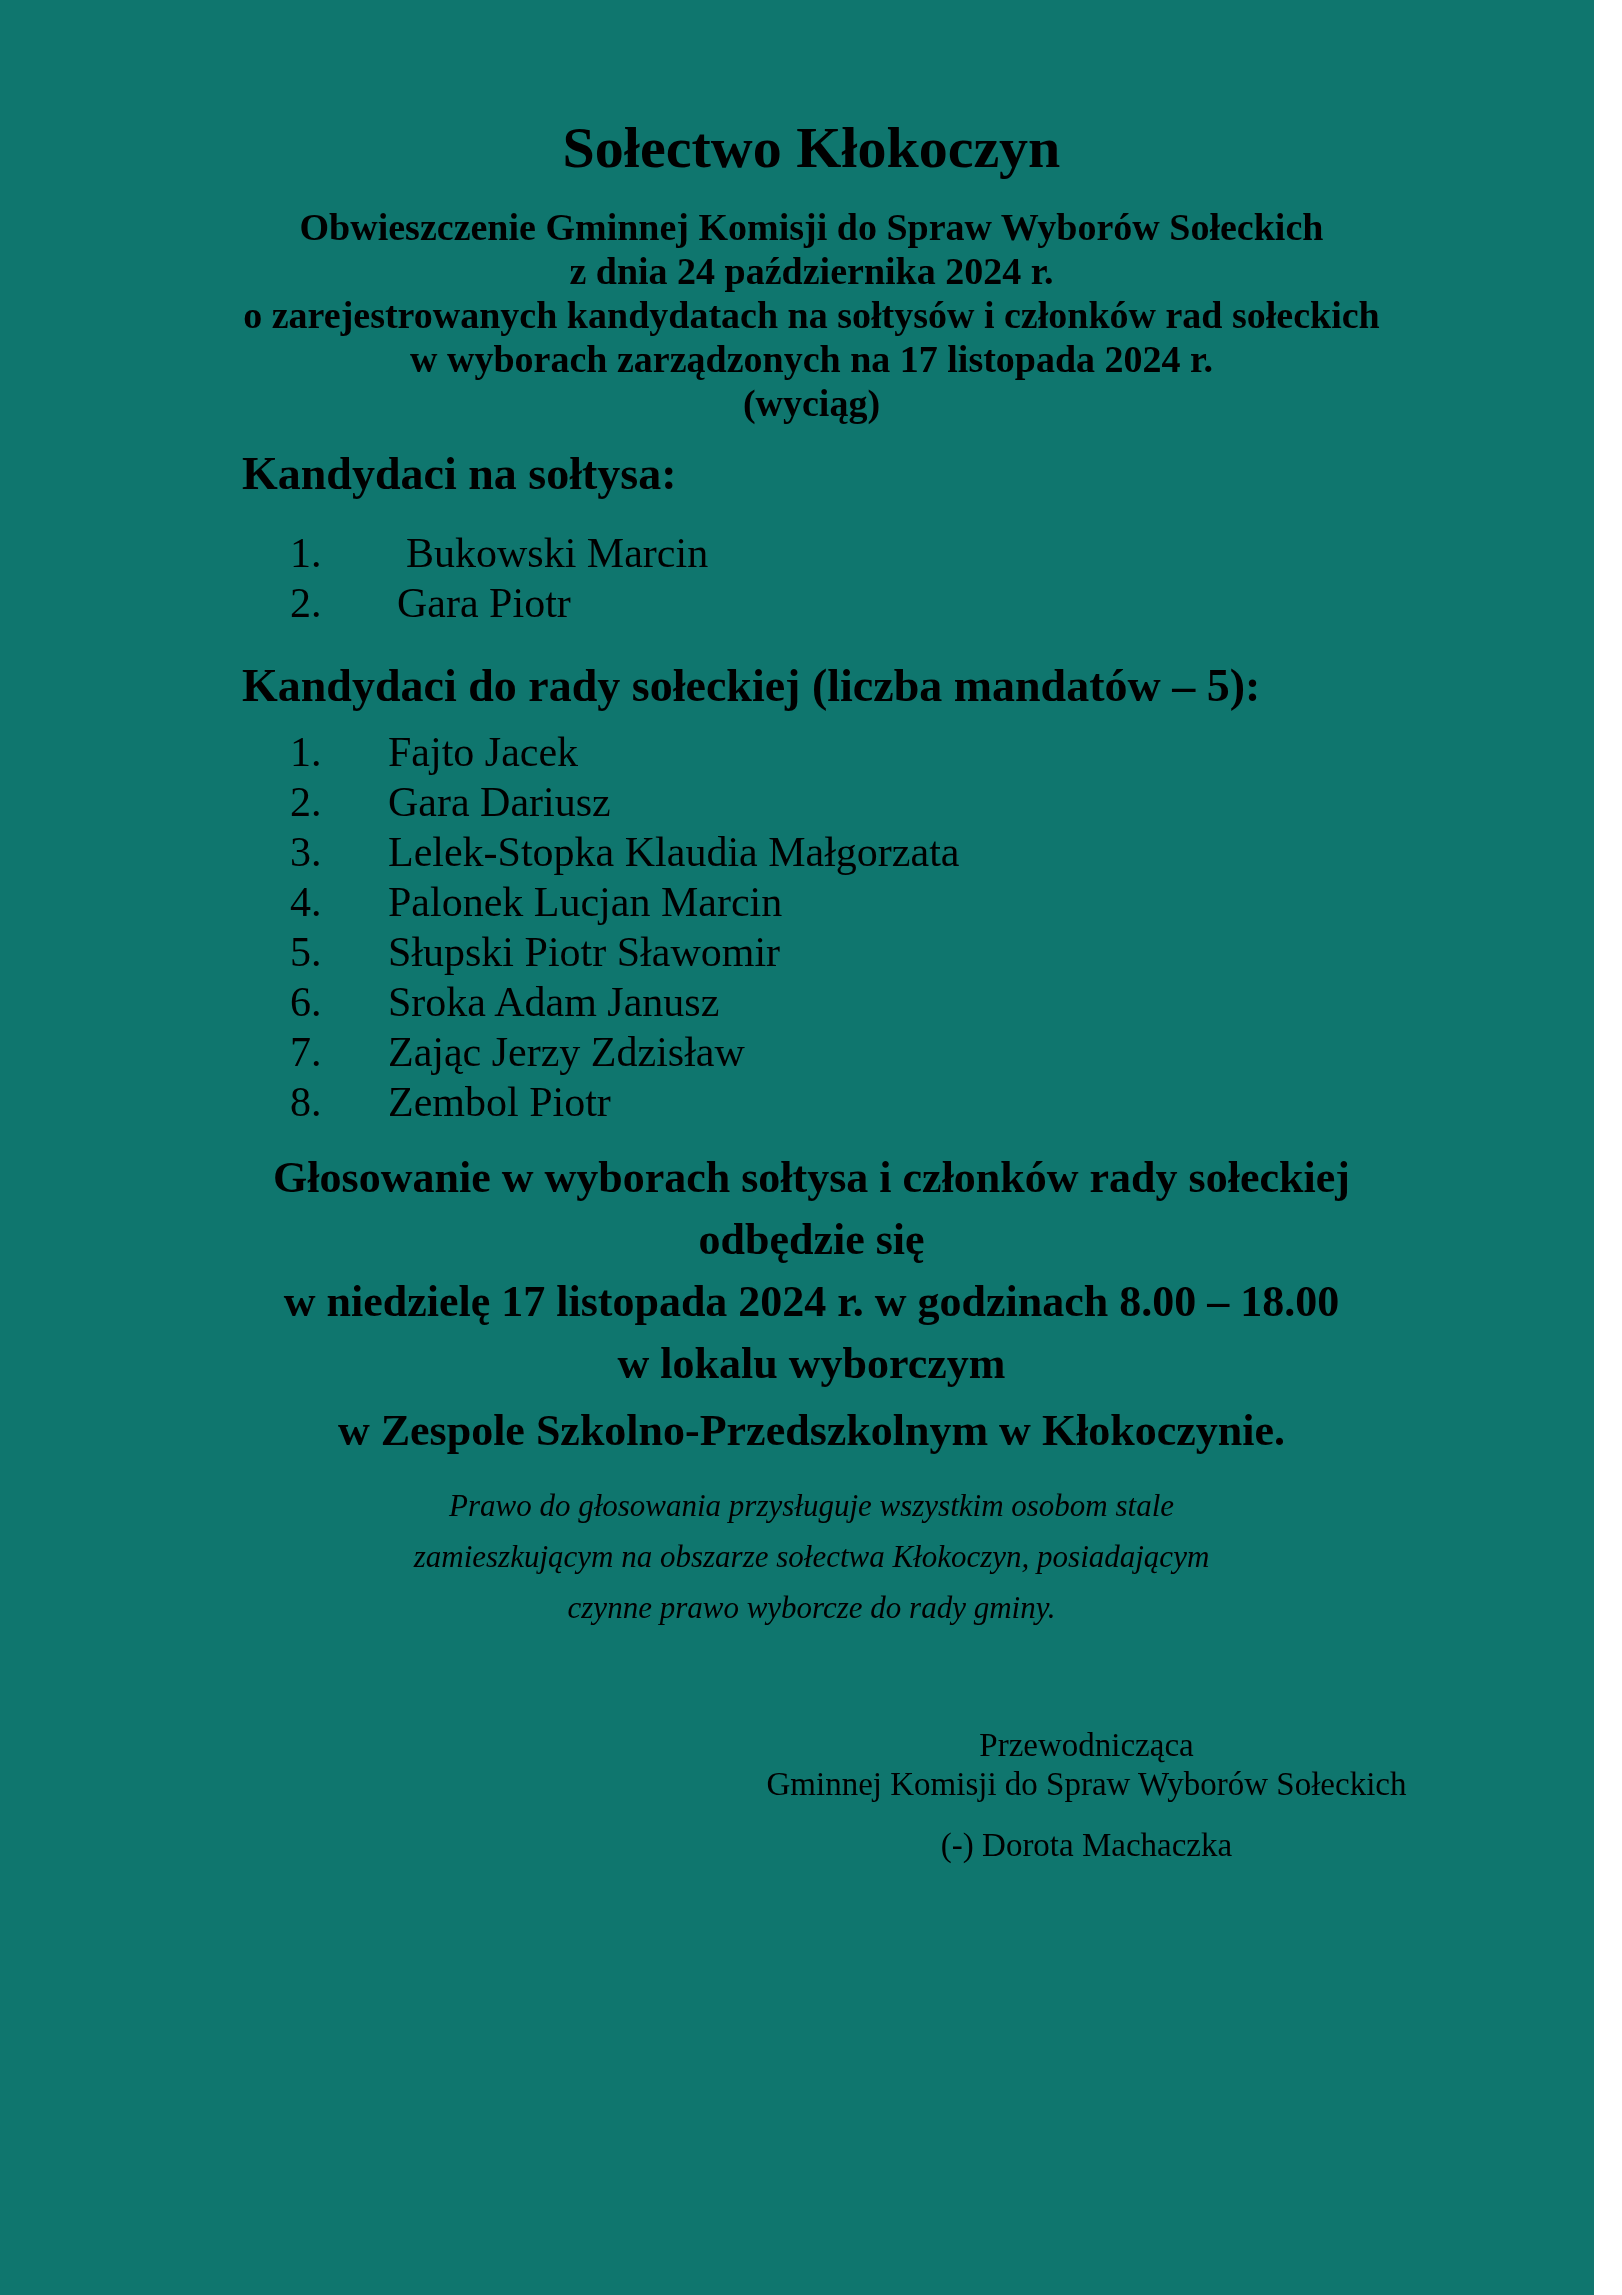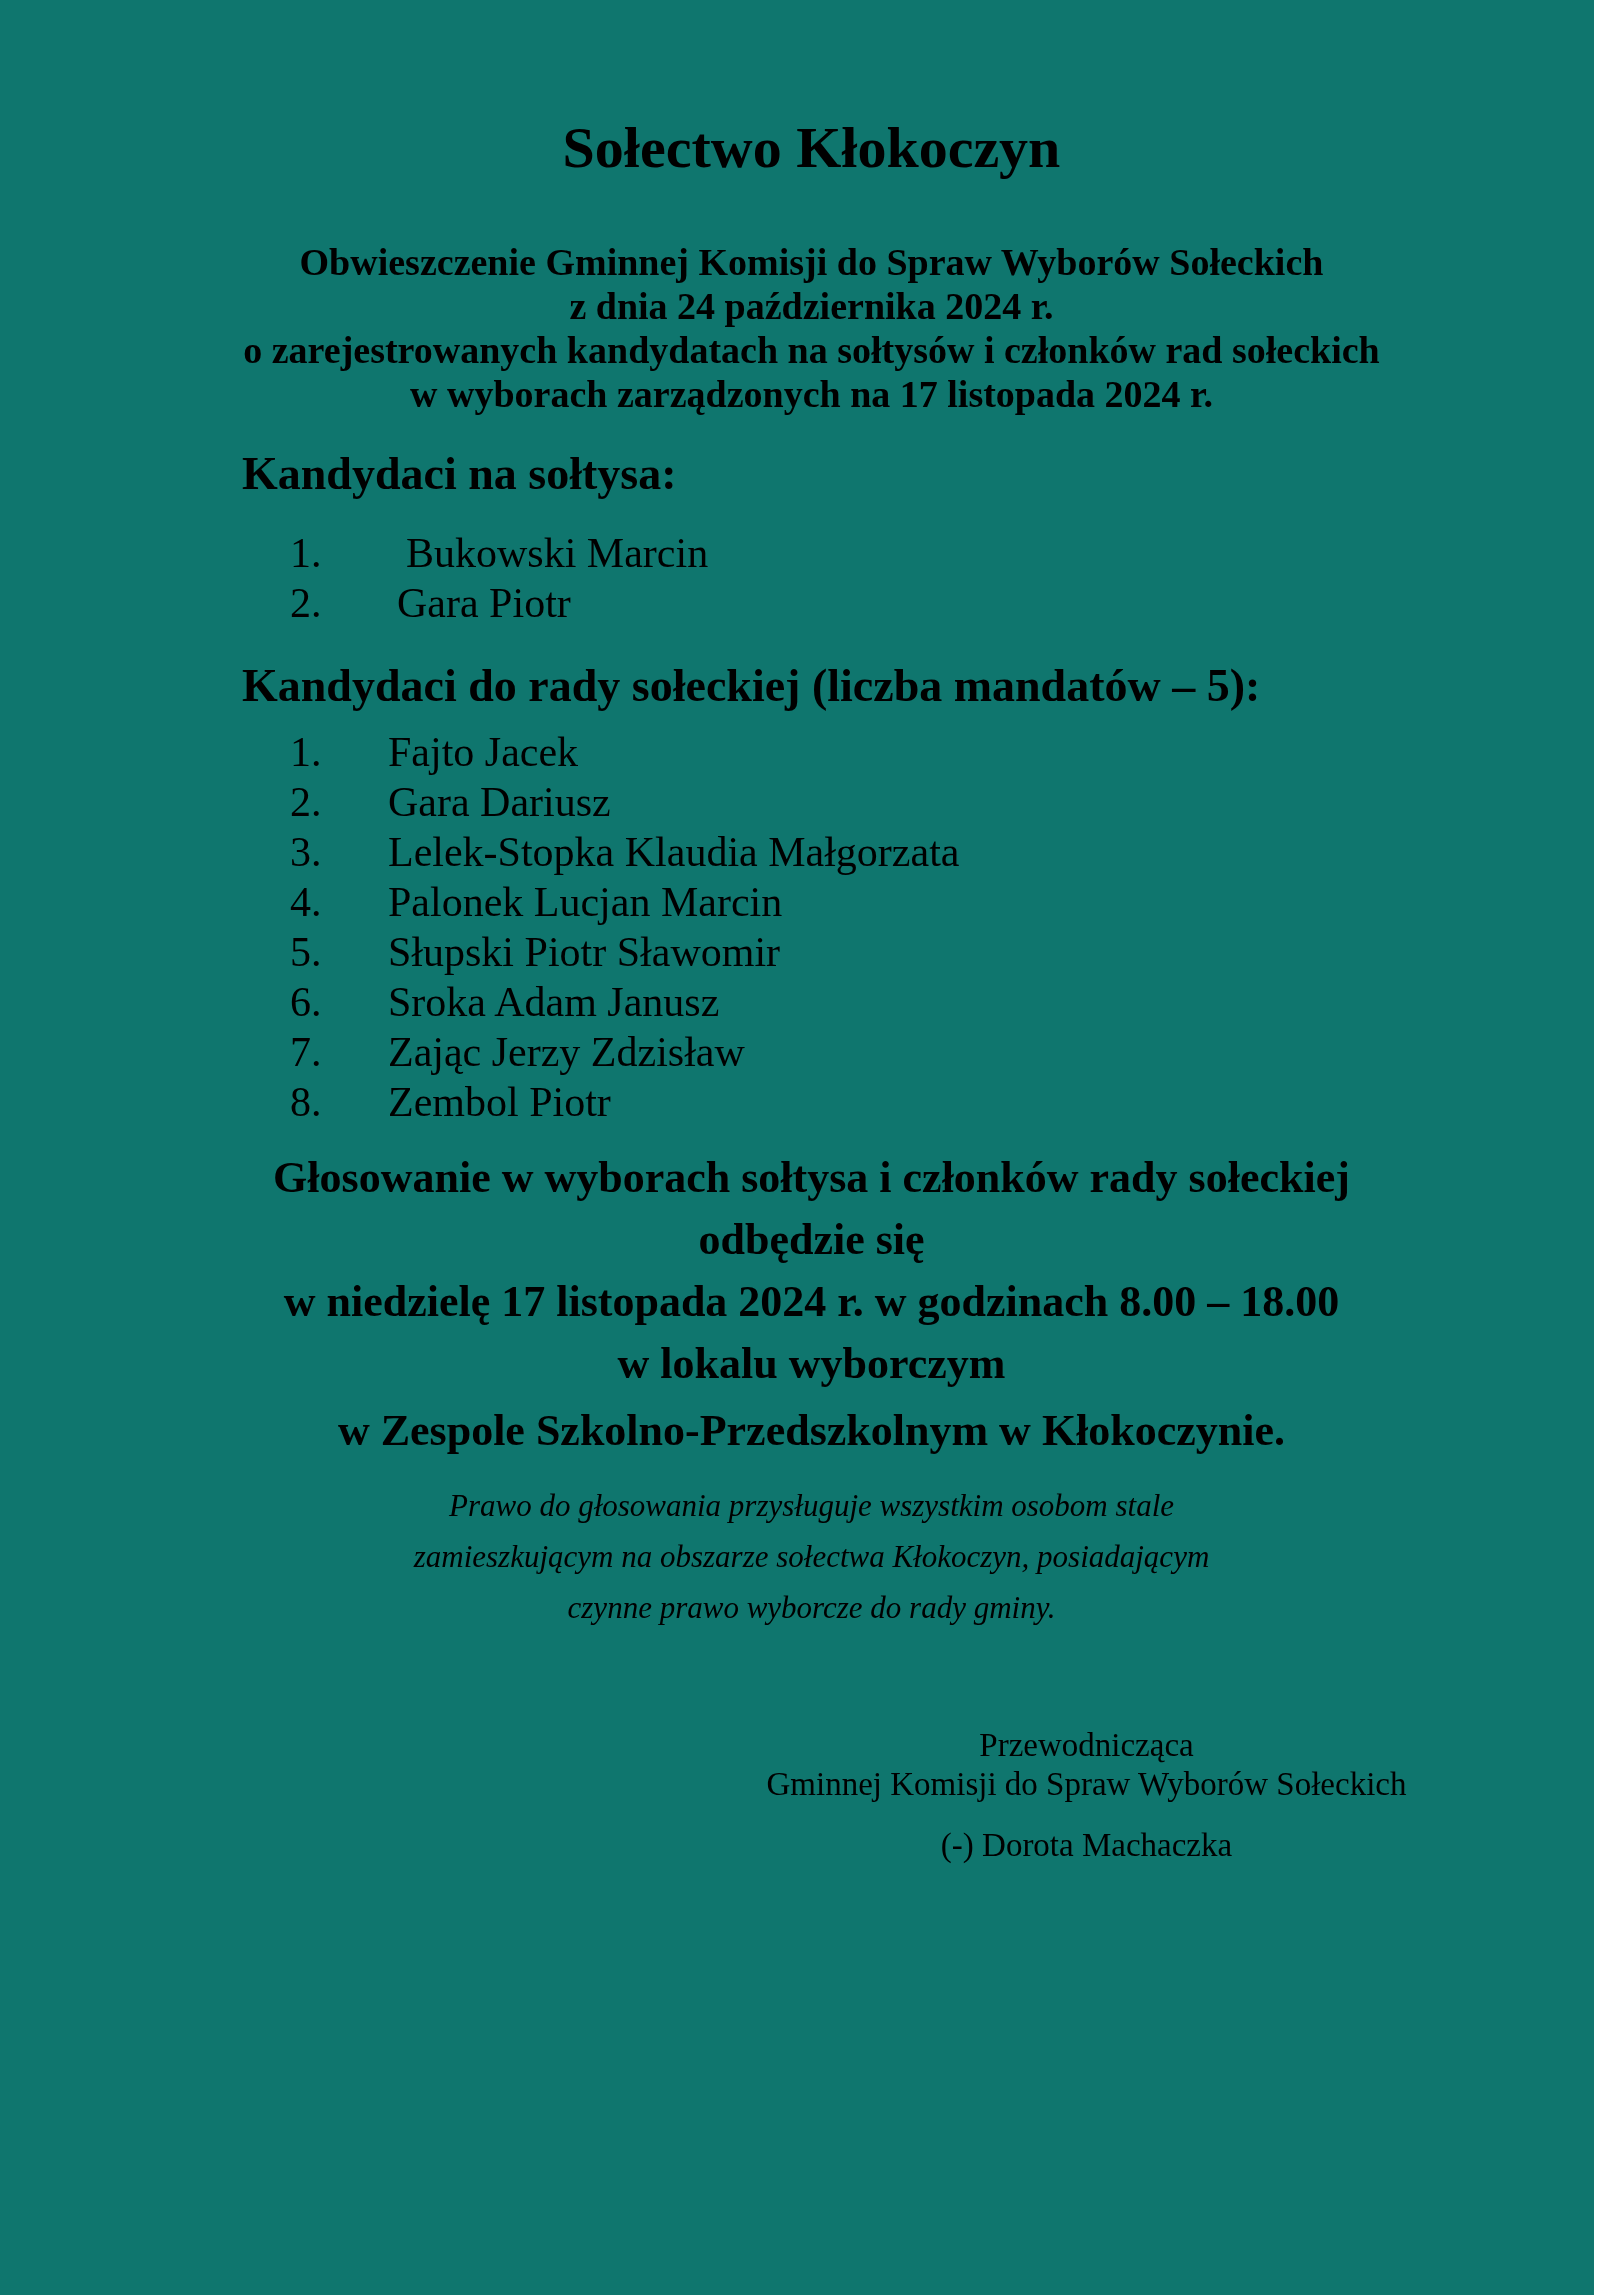--- a/index.html
+++ b/index.html
@@ -19,21 +19,20 @@
     top: 113px;
     font-size: 58px;
     font-weight: bold;
     line-height: 69px;
   }
   .doc-subtitle {
     top: 205px;
     font-size: 38px;
     font-weight: bold;
     line-height: 44px;
-    margin-top: 35px;
   }
   .section-heading {
     font-size: 46px;
     font-weight: bold;
     line-height: 52px;
   }
   .heading-soltys { top: 448px; }
   .heading-rada  { top: 660px; }
 
   .candidate-list {
@@ -85,20 +84,21 @@
 
 <div class="page">
 
   <div class="block centered doc-title">Sołectwo Kłokoczyn</div>
 
   <div class="block centered doc-subtitle">
     <div>Obwieszczenie Gminnej Komisji do Spraw Wyborów Sołeckich</div>
     <div>z dnia 24 października 2024 r.</div>
     <div>o zarejestrowanych kandydatach na sołtysów i członków rad sołeckich</div>
     <div>w wyborach zarządzonych na 17 listopada 2024 r.</div>
+    <div>(wyciąg)</div>
   </div>
 
   <div class="block section-heading heading-soltys">Kandydaci na sołtysa:</div>
 
   <ol class="block candidate-list list-soltys">
     <li>
       <span class="num">1.</span><span class="name">Bukowski Marcin</span>
     </li>
     <li>
       <span class="num">2.</span><span class="name">Gara Piotr</span>

